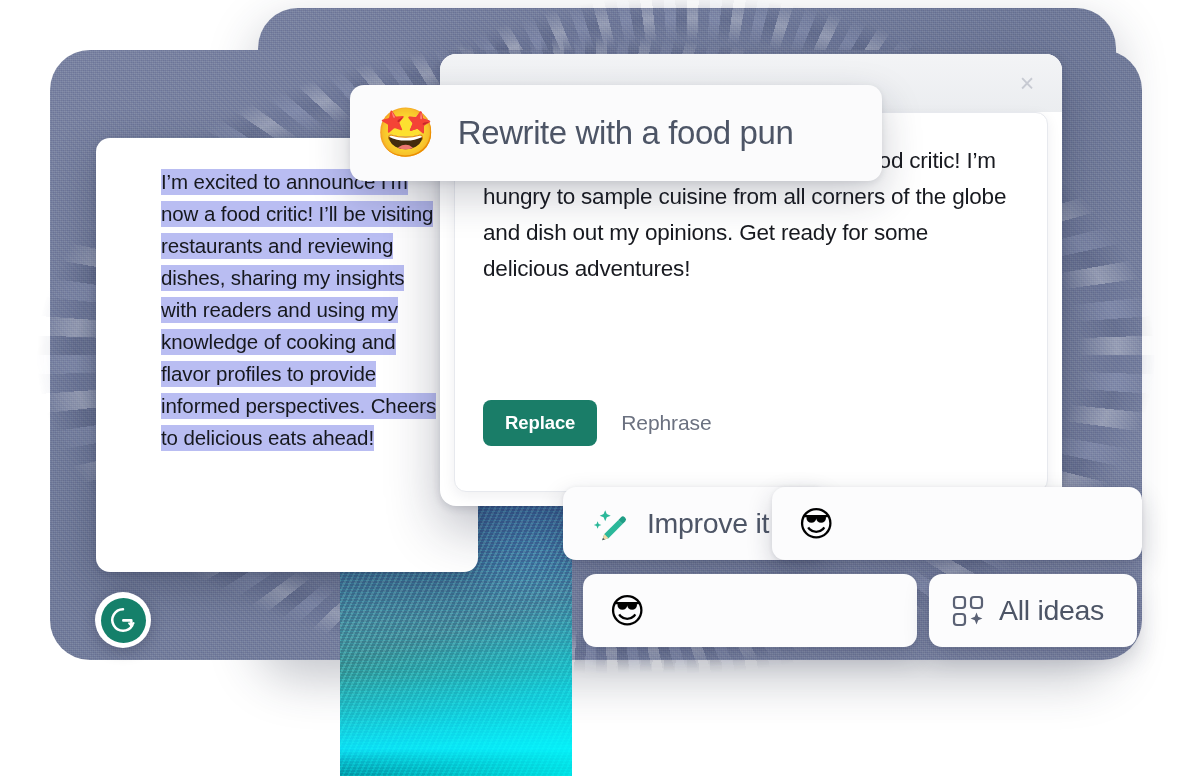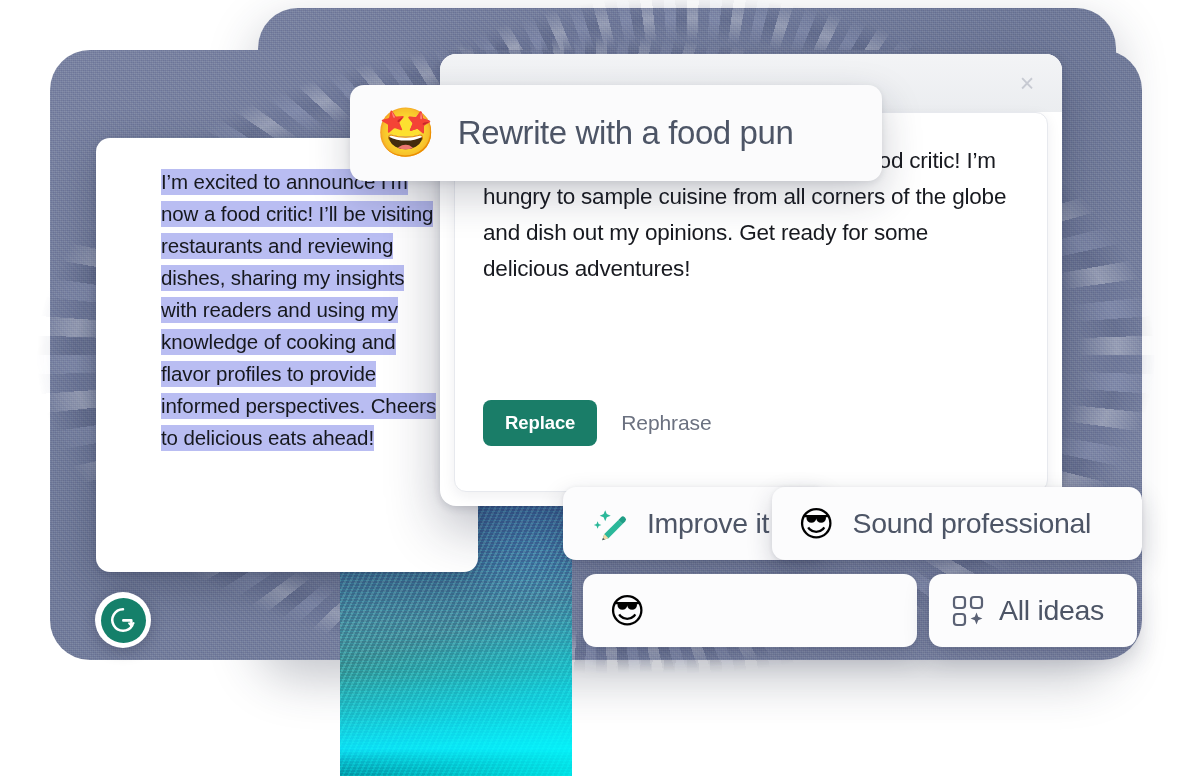--- a/index.html
+++ b/index.html
@@ -351,21 +351,20 @@
         <path d="M13.2 36.3l2.6-.9-1.7-1.7z" fill="#4a5160"></path>
         <path d="M16.2 6.2l1.6 3.9 3.9 1.6-3.9 1.6-1.6 3.9-1.6-3.9-3.9-1.6 3.9-1.6z" fill="#2bb89a"></path>
         <path d="M8.6 17.2l1.1 2.7 2.7 1.1-2.7 1.1-1.1 2.7-1.1-2.7-2.7-1.1 2.7-1.1z" fill="#2bb89a"></path>
       </svg>
     </span>
     <span class="chip-label">Improve it</span>
   </div>
 
   <div class="chip chip-professional">
     <span class="chip-emoji">😎</span>
-    <span class="chip-label">Sound professional</span>
   </div>
 
   <div class="chip chip-assertive">
     <span class="chip-emoji">😎</span>
   </div>
 
   <div class="chip chip-allideas">
     <span class="chip-emoji">
       <svg class="icon-svg" width="34" height="34" viewBox="0 0 34 34" aria-hidden="true">
         <rect x="3" y="3" width="11" height="11" rx="3" fill="none" stroke="#5b6275" stroke-width="2.2"></rect>

